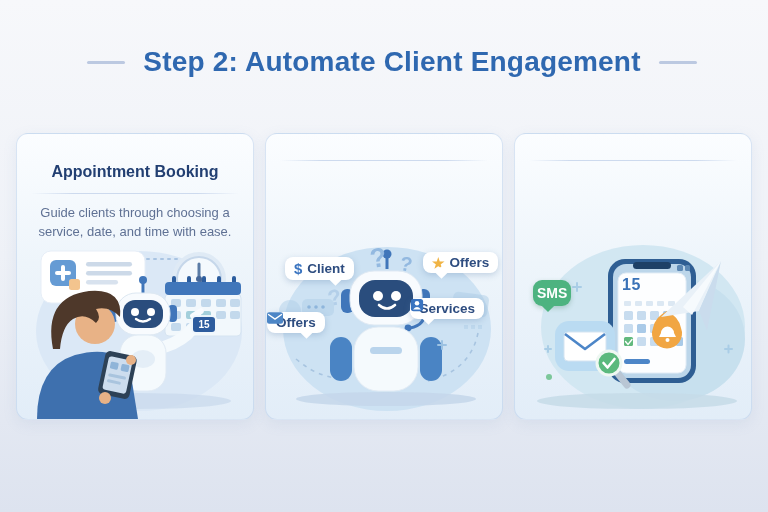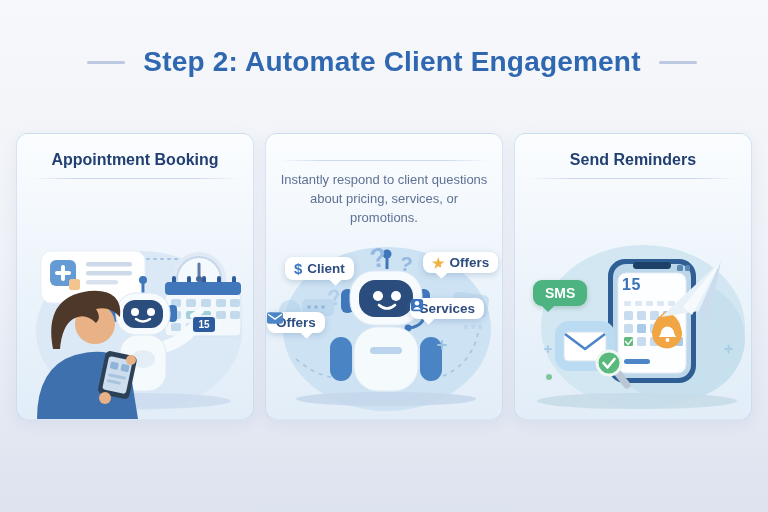--- a/index.html
+++ b/index.html
@@ -13,21 +13,21 @@
   .dash{width:38px;height:3px;background:#bcc9e1;border-radius:2px;}
 
   .cards{position:absolute;top:133px;left:16px;right:16px;display:flex;gap:11px;}
   .card{
     flex:1;height:287px;border-radius:12px;box-sizing:border-box;position:relative;overflow:hidden;
     background:linear-gradient(180deg,#fbfdff 0%,#eef5fb 45%,#e2edf8 100%);
     border:1px solid rgba(175,200,230,.45);
     box-shadow:0 4px 14px rgba(120,150,190,.12);
     padding:17px 12px 0;
   }
-  .card h2{margin:0;text-align:center;font-size:16px;font-weight:bold;color:#223f72;}
+  .card h2{margin:12px;text-align:center;font-size:16px;font-weight:bold;color:#223f72;}
   .divider{height:1px;background:linear-gradient(90deg,rgba(205,218,238,0),#cddaee 20%,#cddaee 80%,rgba(205,218,238,0));margin:9px 2px 10px;}
   .card p{margin:0 auto;text-align:center;font-size:13px;line-height:1.45;color:#5f7194;max-width:212px;}
 
   .illustration{position:absolute;left:0;right:0;bottom:0;height:190px;}
   .illustration svg{position:absolute;left:0;top:0;}
 
   
   .bub{position:absolute;background:#fff;border-radius:8px;box-shadow:0 2px 6px rgba(90,125,170,.30);
        padding:3px 9px;display:flex;align-items:center;gap:5px;font-weight:bold;color:#2e4d80;
        font-size:13.5px;white-space:nowrap;z-index:3;}
@@ -38,37 +38,38 @@
 
   .qmark{position:absolute;font-weight:bold;color:#93b9e0;z-index:2;}
   .qmark.faint{color:#b3cfe9;}
 
   
   .day-badge{position:absolute;left:176px;top:88px;width:22px;height:15px;background:#2d5c9e;color:#fff;
     font-size:10px;font-weight:bold;display:flex;align-items:center;justify-content:center;border-radius:3px;
     box-shadow:0 0 0 2px rgba(240,246,252,.9);z-index:3;}
   .phone-day{position:absolute;left:107px;top:47px;color:#3a72b7;font-size:16px;font-weight:bold;z-index:3;letter-spacing:.5px;}
   .sms{position:absolute;left:18px;top:51px;background:#4db380;color:#fff;font-weight:bold;font-size:14px;
-    padding:5px 12px;border-radius:9px;box-shadow:0 2px 5px rgba(70,130,100,.3);z-index:3;}
+    padding:5px 4px;border-radius:9px;box-shadow:0 2px 5px rgba(70,130,100,.3);z-index:3;}
   .sms::after{content:'';position:absolute;width:10px;height:10px;background:#4db380;transform:rotate(45deg);bottom:-4px;left:10px;}
 </style>
 </head>
 <body>
 
 <div class="title-row">
   <span class="dash"></span>
   <span class="title">Step 2: Automate Client Engagement</span>
   <span class="dash"></span>
 </div>
 
 <div class="cards">
 
   <div class="card">
     <h2>Appointment Booking</h2>
     <div class="divider"></div>
+    <p>Guide clients through choosing a service, date, and time with ease.</p>
     <div class="illustration">
       <svg width="239" height="190" viewBox="0 0 239 190">
         <ellipse cx="122" cy="102" rx="103" ry="80" fill="#dbe8f6"></ellipse>
         <ellipse cx="118" cy="172" rx="96" ry="8" fill="#c9d9ec" opacity="0.75"></ellipse>
 
         <g>
           <circle cx="182" cy="50" r="27" fill="#dfeaf5"></circle>
           <circle cx="182" cy="50" r="22" fill="#f4f9fd" stroke="#c6d7ea" stroke-width="2"></circle>
           <line x1="182" y1="50" x2="182" y2="35" stroke="#5b7ca6" stroke-width="3" stroke-linecap="round"></line>
           <line x1="182" y1="50" x2="192" y2="59" stroke="#5b7ca6" stroke-width="3" stroke-linecap="round"></line>
@@ -148,21 +149,20 @@
           <circle cx="88" cy="169" r="6" fill="#e8b286"></circle>
           <circle cx="114" cy="131" r="5" fill="#e8b286"></circle>
         </g>
       </svg>
       <div class="day-badge">15</div>
     </div>
   </div>
 
   <div class="card">
     <div class="divider"></div>
-    <p>Instantly respond to client questions about pricing, services, or promotions.</p>
     <div class="illustration">
       <svg width="239" height="190" viewBox="0 0 239 190">
         <ellipse cx="121" cy="100" rx="104" ry="82" fill="#cde2f3"></ellipse>
         <ellipse cx="120" cy="170" rx="90" ry="7" fill="#c4d6ea" opacity="0.85"></ellipse>
 
         <g opacity="0.5" fill="#b1d0e9">
           <circle cx="24" cy="82" r="11"></circle>
           <rect x="36" y="70" width="32" height="17" rx="5"></rect>
           <rect x="188" y="62" width="36" height="22" rx="5" transform="rotate(8 188 62)"></rect>
           <rect x="198" y="96" width="4" height="4"></rect>
@@ -220,21 +220,20 @@
         <svg width="16" height="12" viewBox="0 0 15 11">
           <rect width="15" height="11" rx="2" fill="#4d86c6"></rect>
           <path d="M1 2 l6.5 4.5 L14 2" stroke="#fff" stroke-width="1.3" fill="none"></path>
         </svg>
         <span>Offers</span>
       </div>
     </div>
   </div>
 
   <div class="card">
-    <h2>Send Reminders</h2>
     <div class="divider"></div>
     <div class="illustration">
       <svg width="239" height="190" viewBox="0 0 239 190">
         <ellipse cx="128" cy="98" rx="102" ry="82" fill="#d2e7f2"></ellipse>
         <ellipse cx="160" cy="110" rx="70" ry="62" fill="#c7e0ee"></ellipse>
         <ellipse cx="122" cy="172" rx="100" ry="8" fill="#c6dbe8" opacity="0.85"></ellipse>
 
         <g stroke="#a9cde6" stroke-width="2" stroke-linecap="round">
           <path d="M58 58 h8 m-4 -4 v8"></path>
           <path d="M210 120 h7 m-3.5 -3.5 v7"></path>

